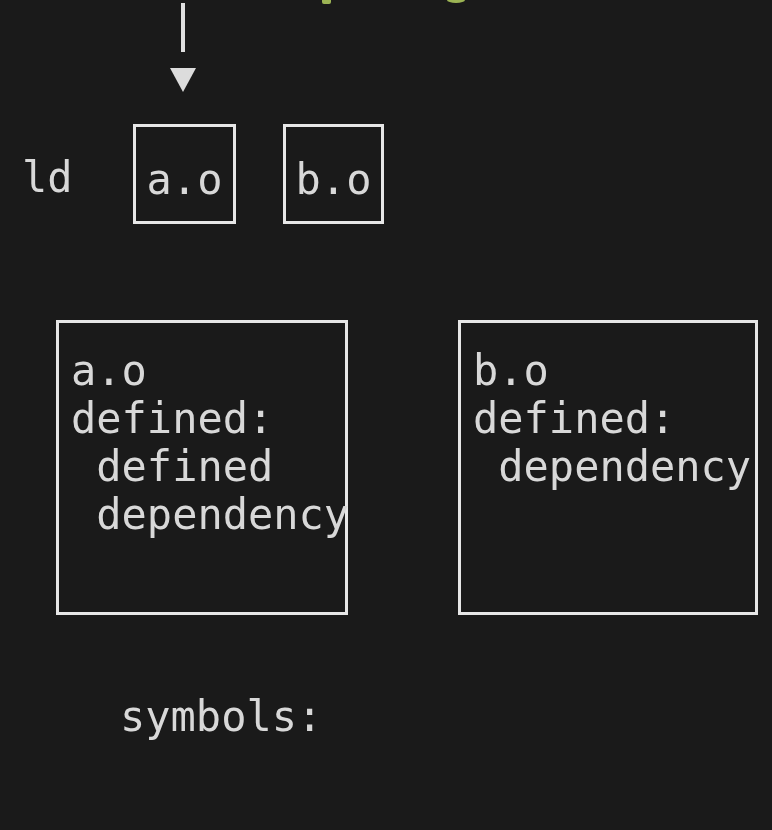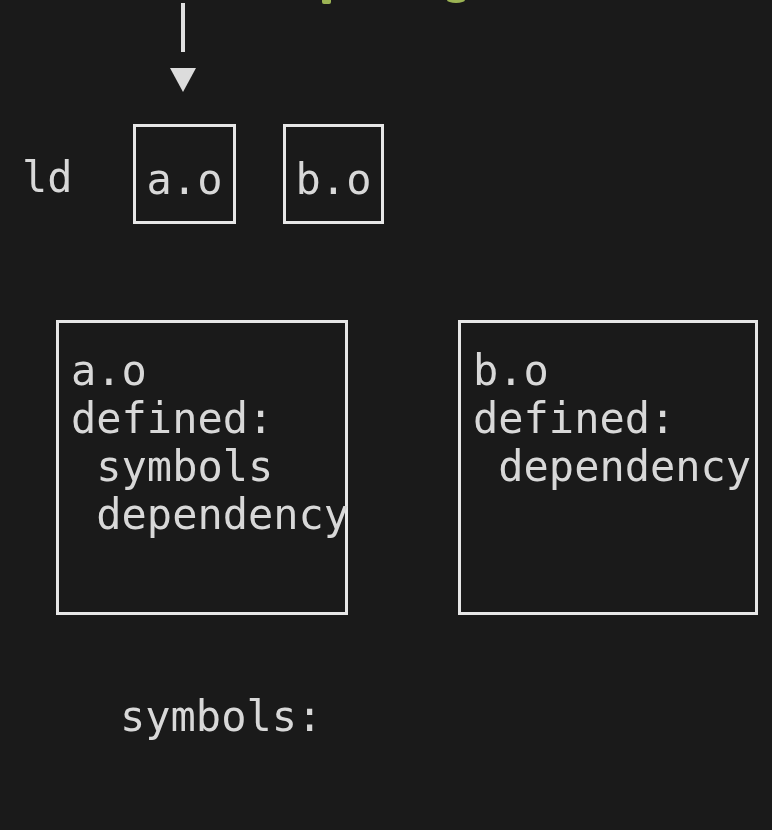--- a/index.html
+++ b/index.html
@@ -123,21 +123,21 @@
     <span class="mono">a.o</span>
   </div>
 
   <div class="small-box box-b">
     <span class="mono">b.o</span>
   </div>
 
   <div class="big-box big-a">
     <div class="line">a.o</div>
     <div class="line">defined:</div>
-    <div class="line"> symbols</div>
+    <div class="line"> defined</div>
     <div class="line"> dependency</div>
   </div>
 
   <div class="big-box big-b">
     <div class="line">b.o</div>
     <div class="line">defined:</div>
     <div class="line"> dependency</div>
   </div>
 
   <div class="symbols-label mono">symbols:</div>

